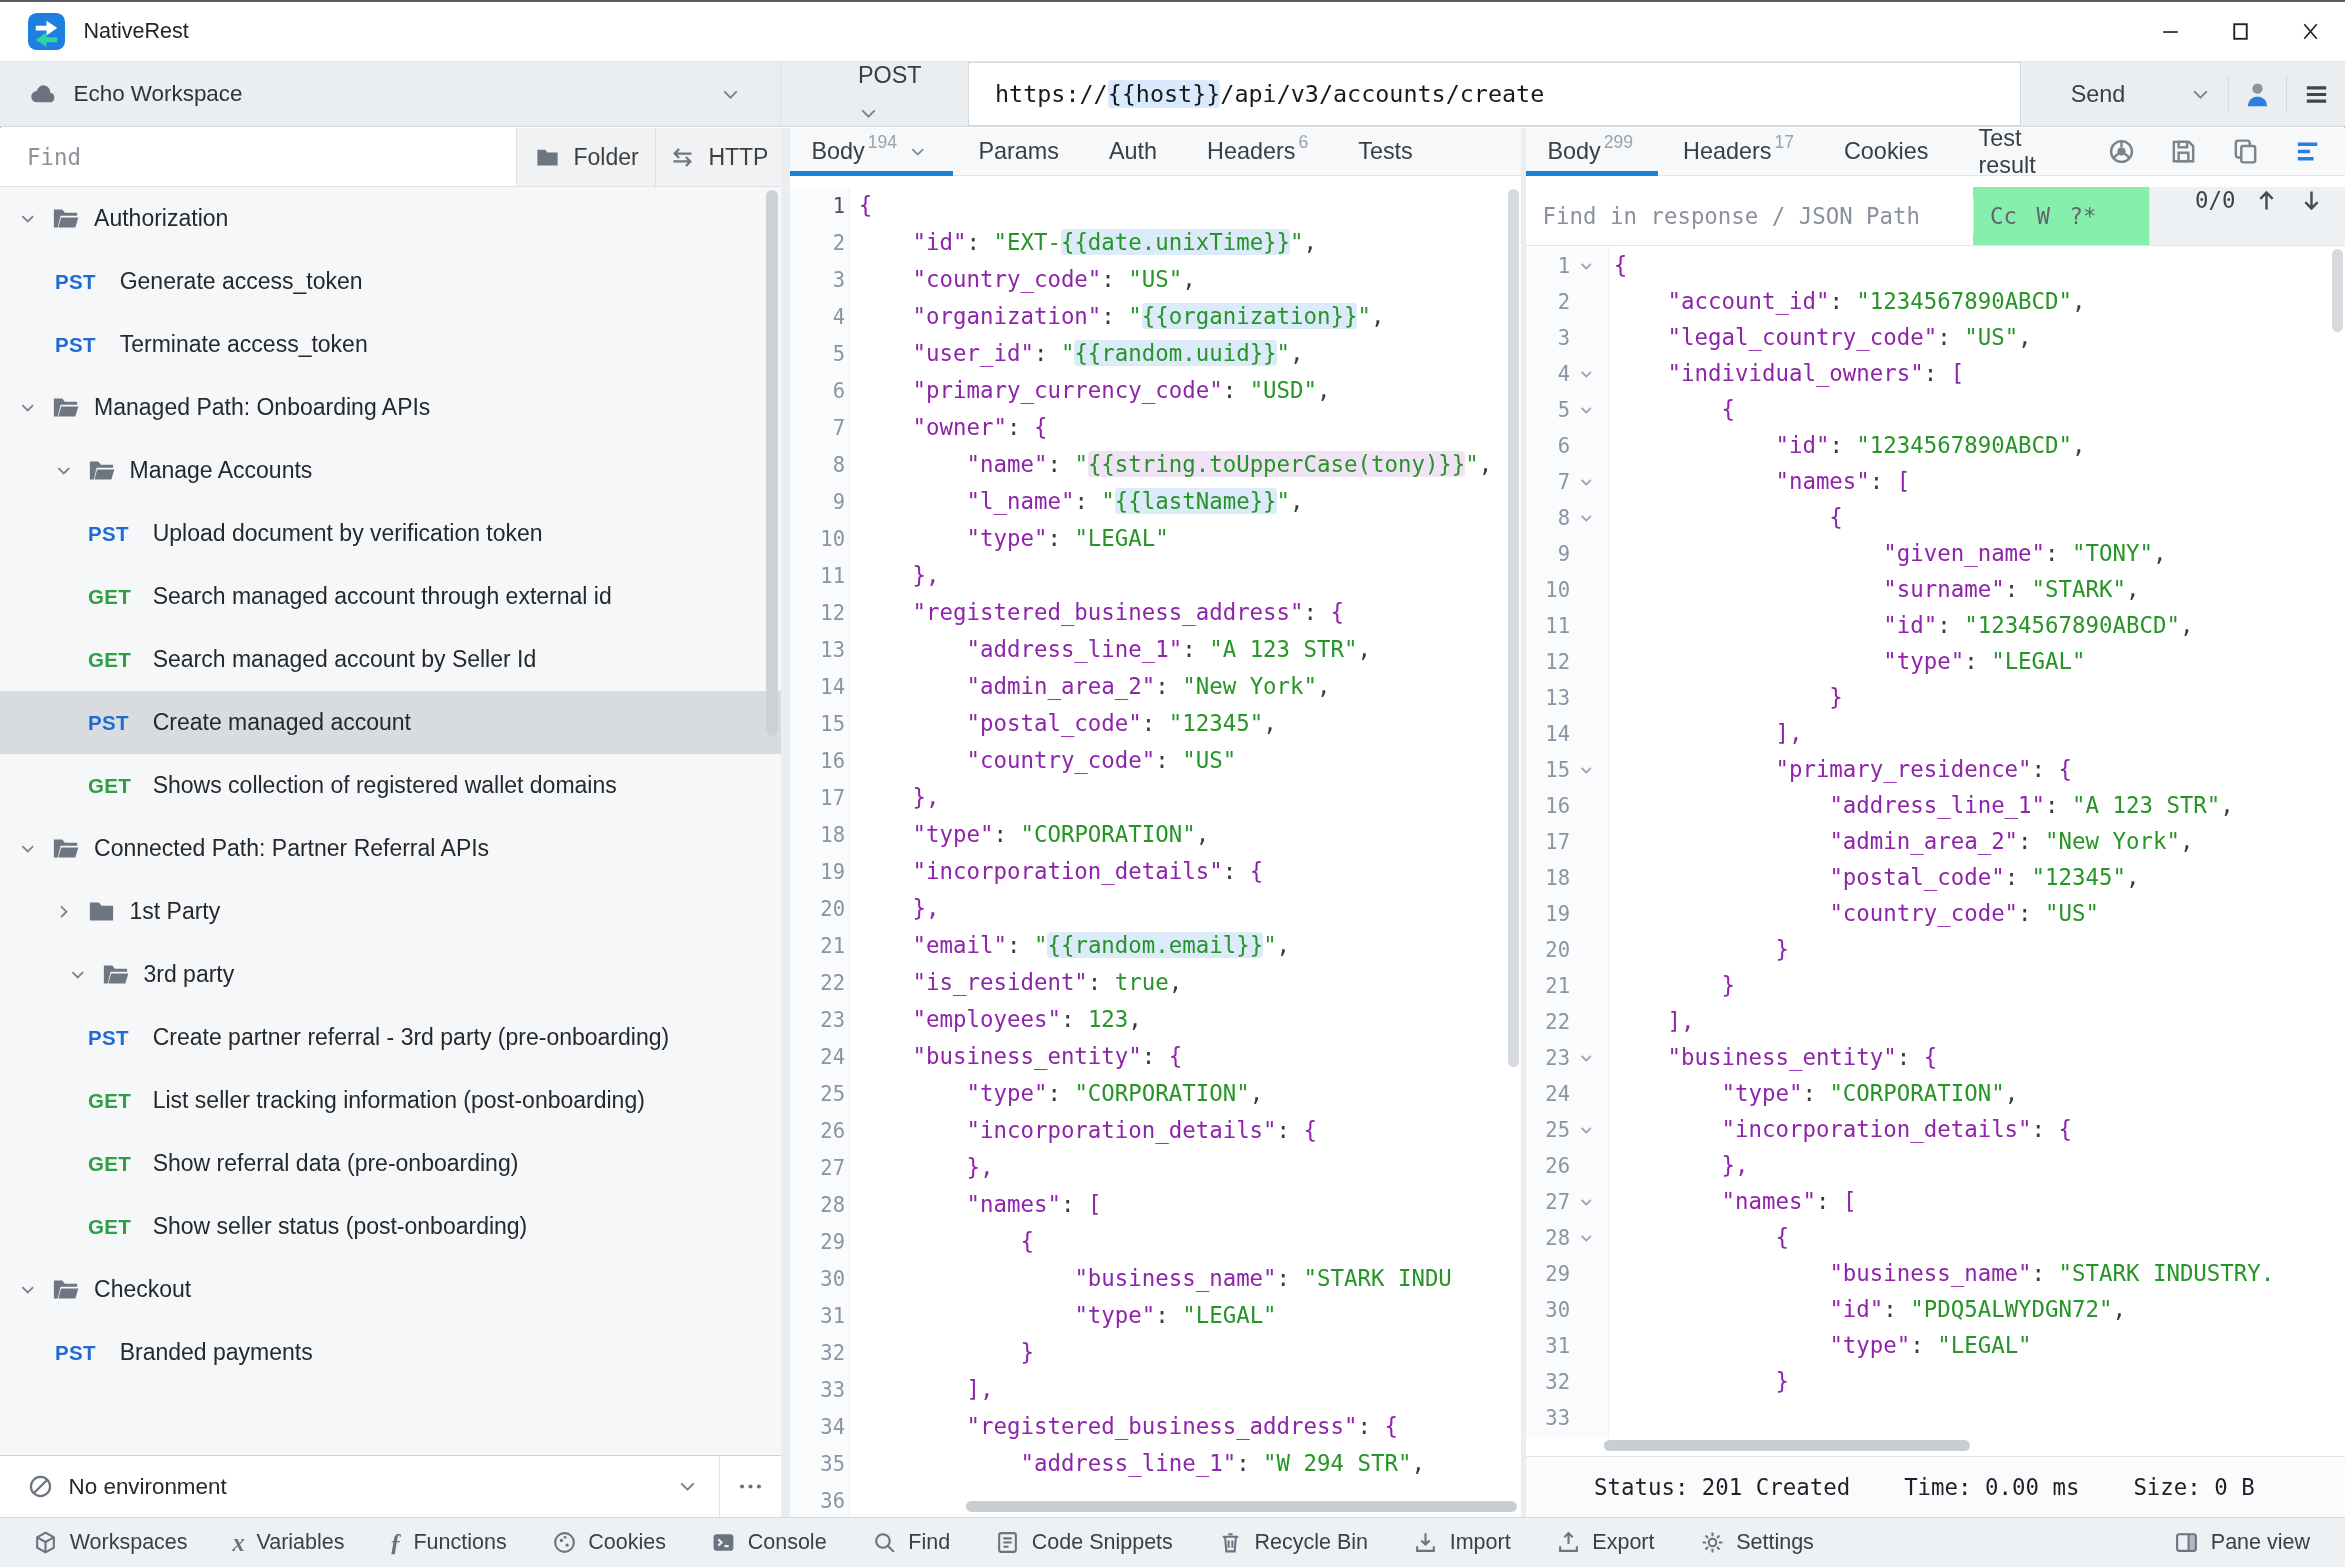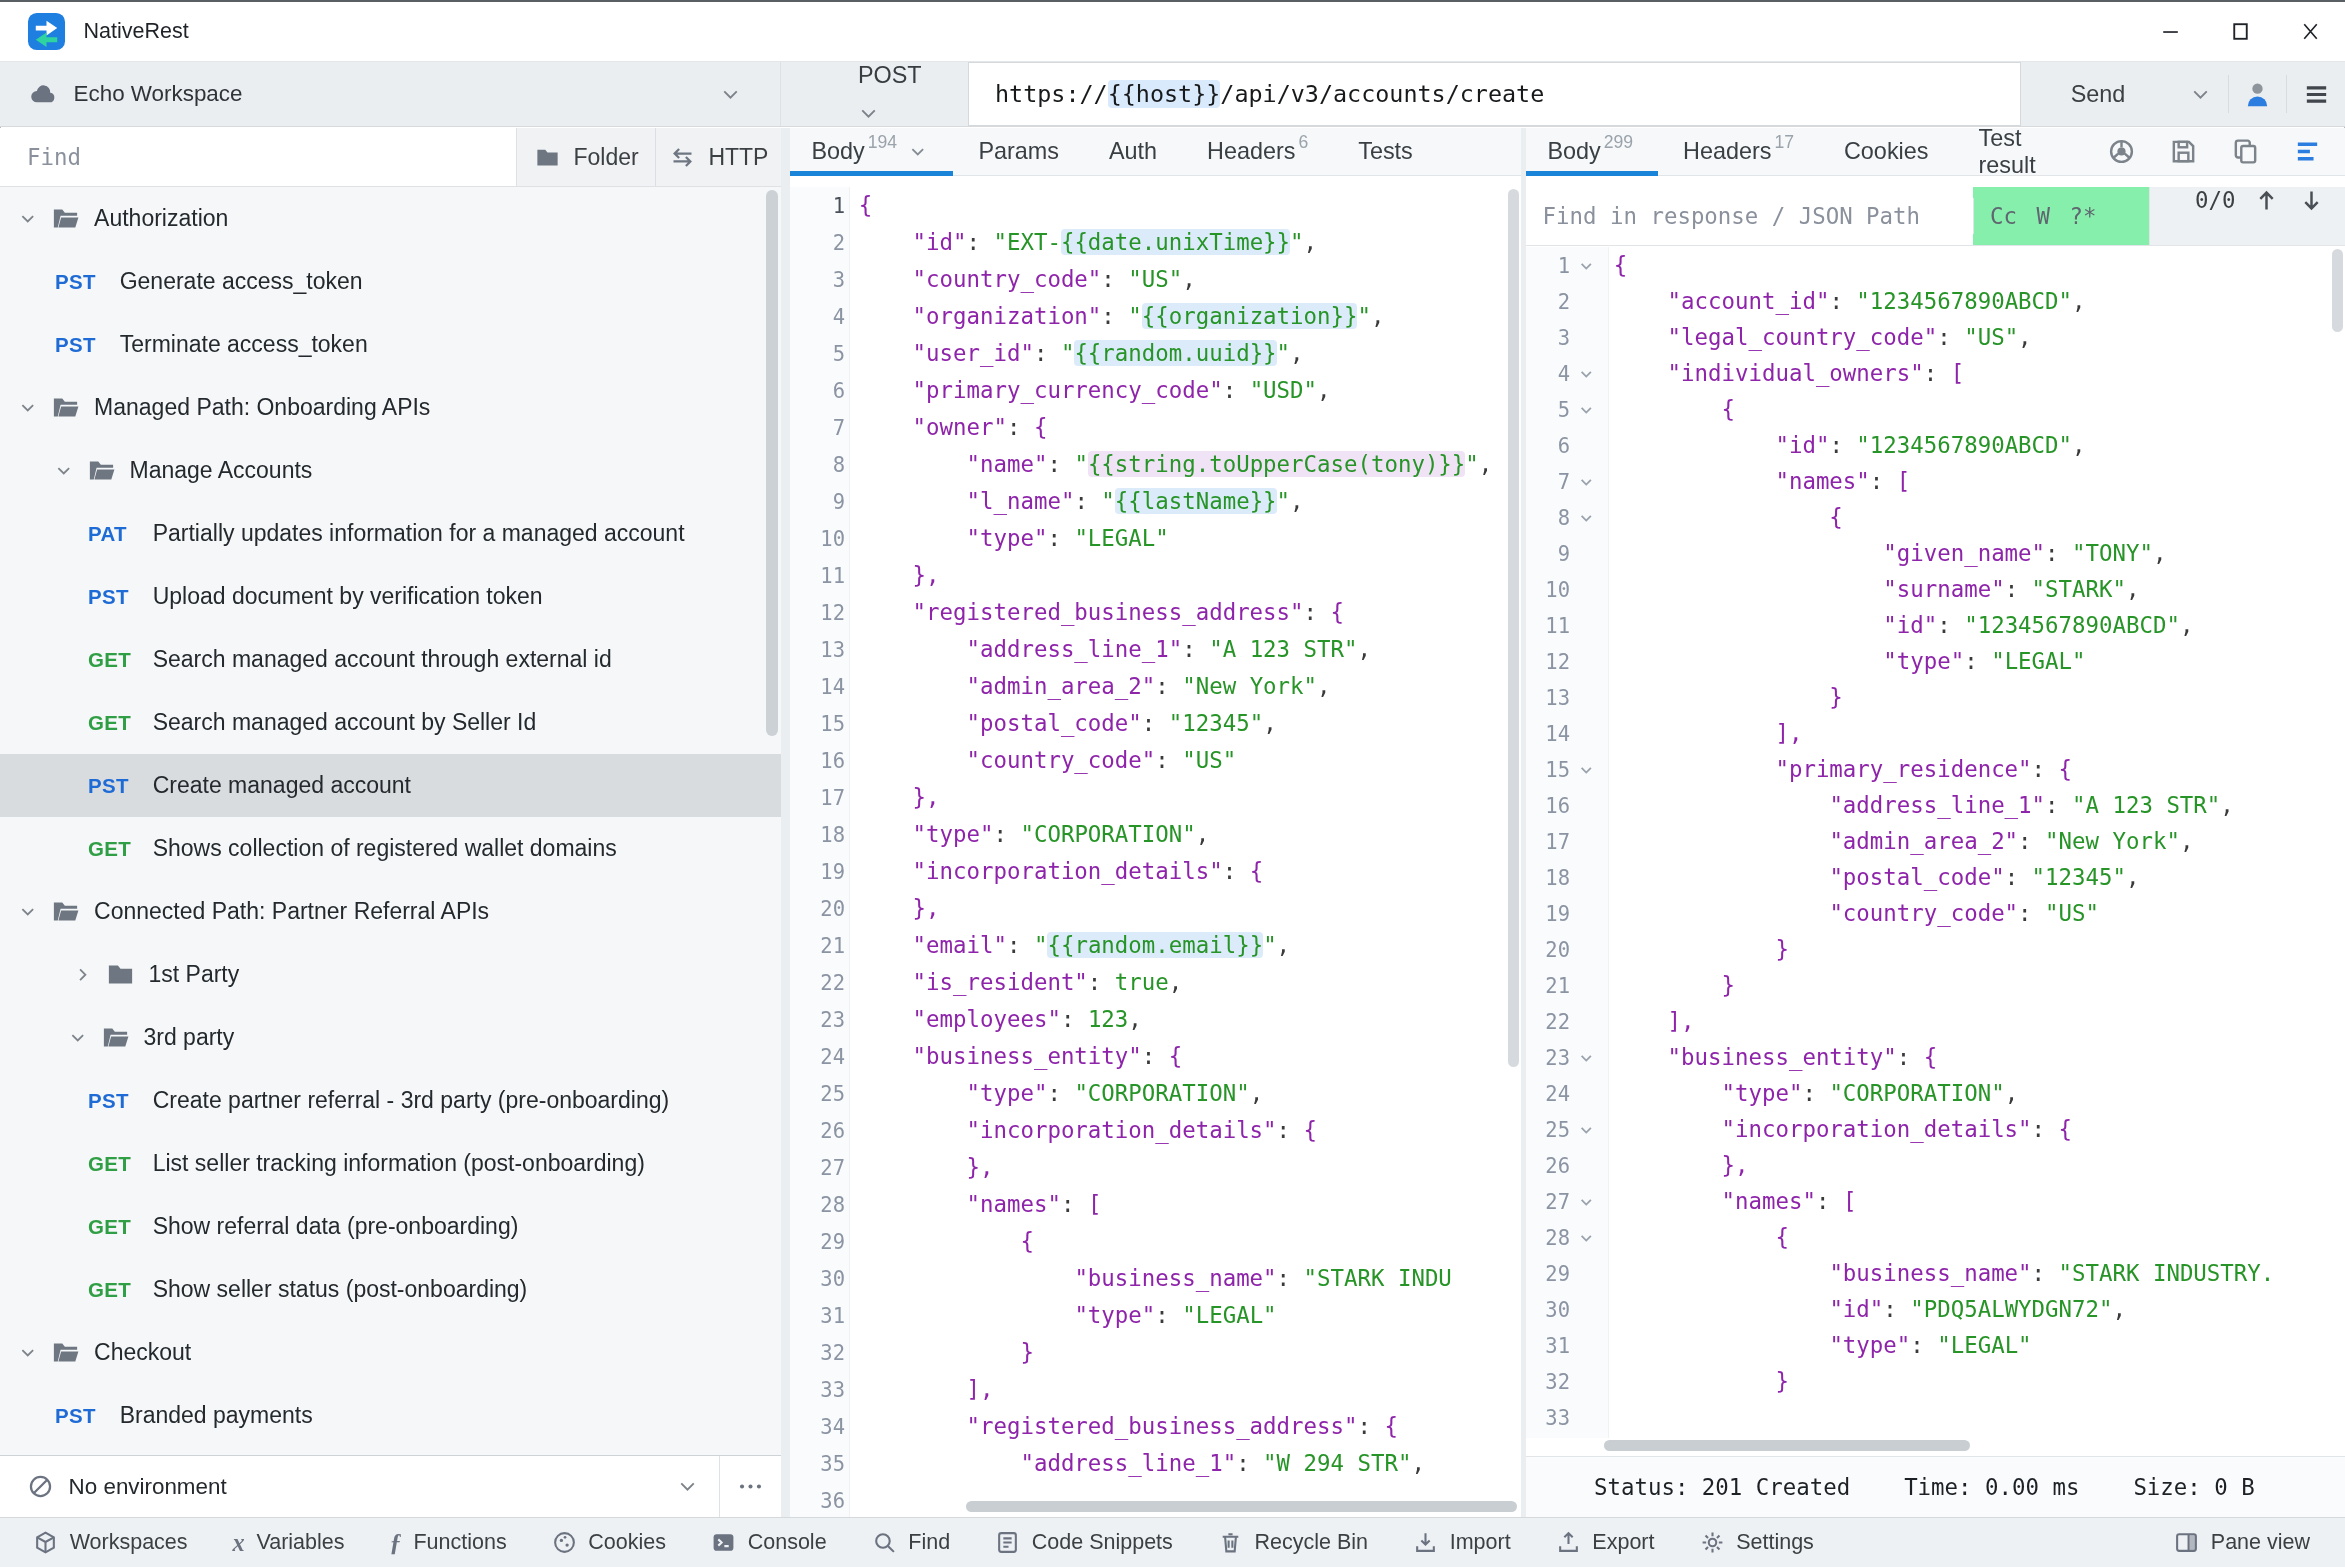--- a/index.html
+++ b/index.html
@@ -290,24 +290,20 @@
         </span>
         <span class="ficon">
           <svg width="31" height="31" viewBox="0 0 24 24">
             <path d="M3 5h6.5l2 2.5H21v2.4H8.2L6 19H3z" fill="currentColor"></path>
             <path d="M8.6 11.2H22L19.6 19H6.5z" fill="currentColor"></path>
           </svg>
         </span>
         <span class="tlabel">Manage Accounts</span>
       </div>
       <div class="trow" style="padding-left:88px">
-        <span class="method m-post">PAT</span>
-        <span class="rlabel">Partially updates information for a managed account</span>
-      </div>
-      <div class="trow" style="padding-left:88px">
         <span class="method m-post">PST</span>
         <span class="rlabel">Upload document by verification token</span>
       </div>
       <div class="trow" style="padding-left:88px">
         <span class="method m-get">GET</span>
         <span class="rlabel">Search managed account through external id</span>
       </div>
       <div class="trow" style="padding-left:88px">
         <span class="method m-get">GET</span>
         <span class="rlabel">Search managed account by Seller Id</span>
@@ -327,21 +323,21 @@
           </svg>
         </span>
         <span class="ficon">
           <svg width="31" height="31" viewBox="0 0 24 24">
             <path d="M3 5h6.5l2 2.5H21v2.4H8.2L6 19H3z" fill="currentColor"></path>
             <path d="M8.6 11.2H22L19.6 19H6.5z" fill="currentColor"></path>
           </svg>
         </span>
         <span class="tlabel">Connected Path: Partner Referral APIs</span>
       </div>
-      <div class="trow" style="padding-left:70px">
+      <div class="trow" style="padding-left:51px">
         <span class="chevbox">
           <svg width="21.5" height="21.5" viewBox="0 0 24 24">
             <path d="M9 6l6 6-6 6" fill="none" stroke="currentColor" stroke-width="2"></path>
           </svg>
         </span>
         <span class="ficon">
           <svg width="31" height="31" viewBox="0 0 24 24">
             <path d="M3 5h7l2 2.5h9V19H3z" fill="currentColor"></path>
           </svg>
         </span>

